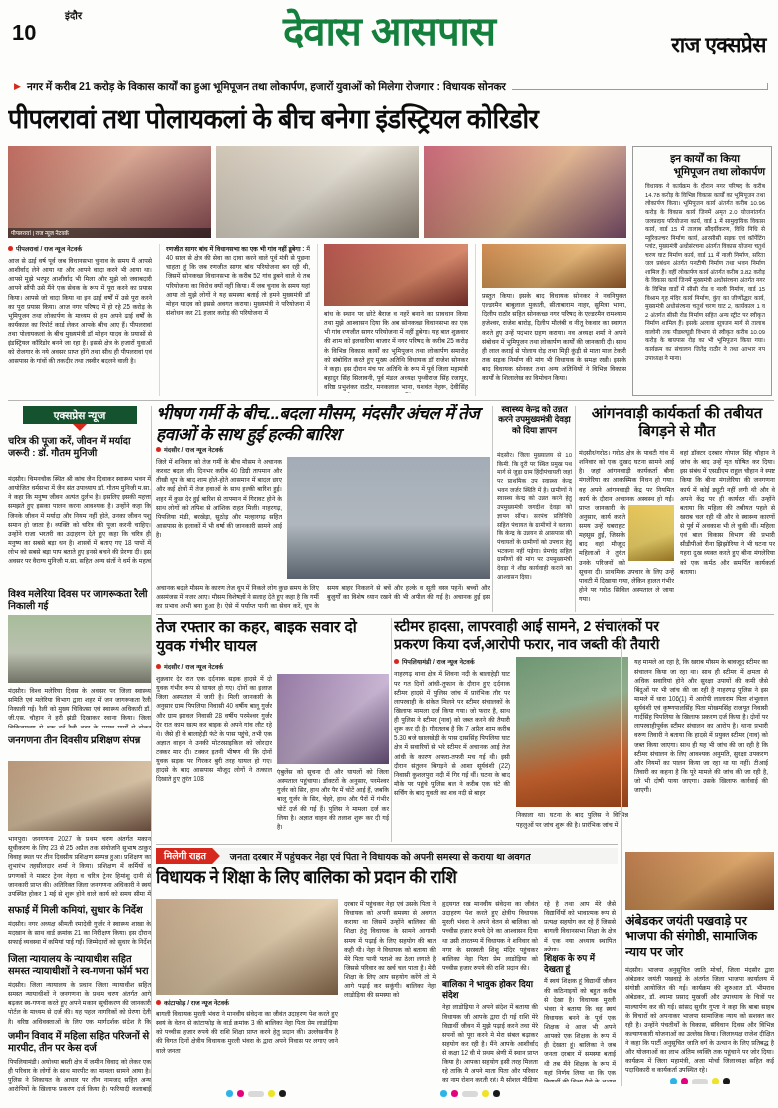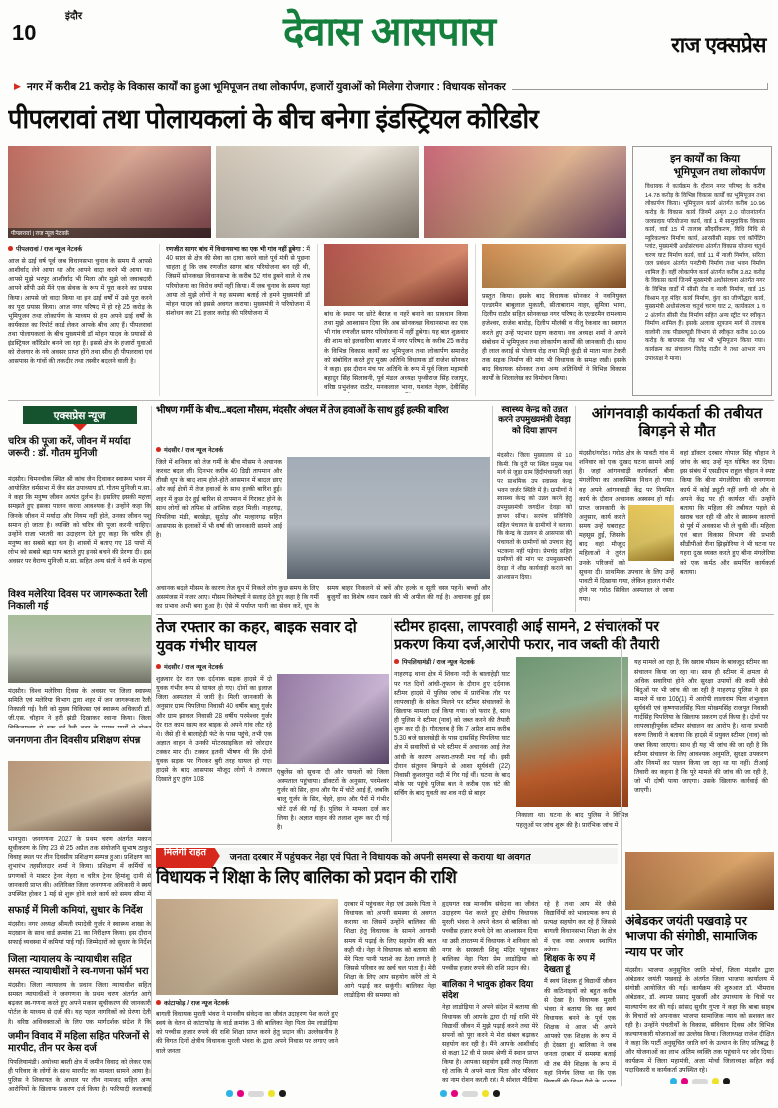--- a/index.html
+++ b/index.html
@@ -118,21 +118,21 @@
 
     <div class="hr1" style="height:25px;margin-top:6px;">जिला न्यायालय के न्यायाधीश सहित समस्त न्यायाधीशों ने स्व-गणना फॉर्म भरा</div>
     <div class="txt" style="height:44px;margin-top:2px;">मंदसौर। जिला न्यायालय के प्रधान जिला न्यायाधीश सहित समस्त न्यायाधीशों ने जनगणना के प्रथम चरण अंतर्गत आगे बढ़कर स्व-गणना करते हुए अपने मकान सूचीकरण की जानकारी पोर्टल के माध्यम से दर्ज की। यह पहल नागरिकों को प्रेरणा देती है। वरिष्ठ अधिवक्ताओं के लिए एक मार्गदर्शक संदेश है कि डिजिटल माध्यम से स्व-गणना करना सरल, सुरक्षित, समय-संरक्षक है।</div>
 
     <div class="hr1" style="height:25px;margin-top:6px;">जमीन विवाद में महिला सहित परिजनों से मारपीट, तीन पर केस दर्ज</div>
     <div class="txt" style="height:58px;margin-top:2px;">पिपलियामंडी। अयोध्या बस्ती क्षेत्र में जमीन विवाद को लेकर एक ही परिवार के लोगों के साथ मारपीट का मामला सामने आया है। पुलिस ने शिकायत के आधार पर तीन नामजद सहित अन्य आरोपियों के खिलाफ प्रकरण दर्ज किया है। फरियादी कलाबाई अहिरवार ने रिपोर्ट दर्ज कराई कि इसके भई बाहुबल अहिरवार और गणपत कालबेलिया के बीच जमीन को लेकर विवाद चल रहा था। इसी बात को लेकर गणपत कालबेलिया, रईस कालबेलिया व नाहर कालबेलिया आदि समेत अन्य लोगों के साथ बाहुबल के घर पहुंचे और विवाद करते हुए मारपीट शुरू कर दी।</div>
 
   </div>
 
   <div class="abs" style="left:156px;top:404px;width:334px;height:208px;overflow:hidden;">
-    <div class="hm" style="font-size:10px;letter-spacing:-0.4px;height:38px;">भीषण गर्मी के बीच...बदला मौसम,  मंदसौर अंचल में तेज हवाओं के साथ हुई हल्की बारिश</div>
+    <div class="hm" style="font-size:17px;letter-spacing:-0.4px;height:38px;font-style:italic;">भीषण गर्मी के बीच...बदला मौसम,  मंदसौर अंचल में तेज हवाओं के साथ हुई हल्की बारिश</div>
     <div class="byline" style="margin-top:3px;">मंदसौर / राज न्यूज नेटवर्क</div>
     <div style="display:flex;gap:5px;margin-top:3px;">
       <div class="txt" style="width:126px;height:122px;">जिले में शनिवार को तेज गर्मी के बीच मौसम ने अचानक करवट बदल ली। दिनभर करीब 40 डिग्री तापमान और तीखी धूप के बाद शाम होते-होते आसमान में बादल छाए और कई क्षेत्रों में तेज हवाओं के साथ हल्की बारिश हुई। शहर में कुछ देर हुई बारिश से तापमान में गिरावट होने के साथ लोगों को तपिश से आंशिक राहत मिली। नाहरगढ़, पिपलिया मंडी, बरखेड़ा, सुठोड़ और मल्हारगढ़ सहित आसपास के इलाकों में भी वर्षा की जानकारी सामने आई है।</div>
       <div class="photo g-rain" style="width:203px;height:122px;"></div>
     </div>
     <div class="txt" style="margin-top:4px;height:34px;column-count:2;column-gap:8px;">अचानक बदले मौसम के कारण तेज धूप में निकले लोग कुछ समय के लिए असमंजस में नजर आए। मौसम विशेषज्ञों ने सलाह देते हुए कहा है कि गर्मी का प्रभाव अभी बना हुआ है। ऐसे में पर्याप्त पानी का सेवन करें, धूप के समय बाहर निकलने से बचें और हल्के व सूती वस्त्र पहनें। बच्चों और बुजुर्गों का विशेष ध्यान रखने की भी अपील की गई है। अचानक हुई इस बारिश ने भले ही कुछ समय के लिए राहत दी हो, लेकिन गर्मी का असर अभी पूरी तरह खत्म नहीं हुआ है।</div>
   </div>
 
   <div class="abs" style="left:497px;top:404px;width:75px;height:208px;overflow:hidden;">
     <div class="hm" style="font-size:8.6px;text-align:center;height:44px;">स्वास्थ्य केन्द्र को उन्नत करने उपमुख्यमंत्री देवड़ा को दिया ज्ञापन</div>
@@ -178,21 +178,21 @@
         <div class="txt" style="height:38px;margin-top:3px;">निकाला था। घटना के बाद पुलिस ने विभिन्न पहलुओं पर जांच शुरू की है। प्रारंभिक जांच में</div>
       </div>
       <div class="txt" style="width:134px;height:192px;">यह मामले आ रहा है, कि खराब मौसम के बावजूद स्टीमर का संचालन किया जा रहा था। साथ ही स्टीमर में क्षमता से अधिक सवारियां होने और सुरक्षा उपायों की कमी जैसे बिंदुओं पर भी जांच की जा रही है नाहरगढ़ पुलिस ने इस मामले में धारा 106(1) में आरोपी लालाराम पिता शंभूलाल सूर्यवंशी एवं कृष्णपालसिंह पिता मोखमसिंह राजपूत निवासी गार्दसिंह पिपलिया के खिलाफ प्रकरण दर्ज किया है। दोनों पर लापरवाहीपूर्वक स्टीमर संचालन का आरोप है। थाना प्रभारी वरुण तिवारी ने बताया कि हादसे में प्रयुक्त स्टीमर (नाव) को जब्त किया जाएगा। साथ ही यह भी जांच की जा रही है कि स्टीमर संचालन के लिए आवश्यक अनुमति, सुरक्षा उपकरण और नियमों का पालन किया जा रहा था या नहीं। टीआई तिवारी का कहना है कि पूरे मामले की जांच की जा रही है, जो भी दोषी पाया जाएगा। उसके खिलाफ कार्रवाई की जाएगी।</div>
     </div>
   </div>
 
   <div class="hrule" style="left:156px;top:844px;width:462px;"></div>
 
   <div class="abs" style="left:156px;top:848px;width:462px;height:236px;overflow:hidden;">
     <div style="display:flex;align-items:center;height:16px;background:#f4f4f2;">
-      <div style="background:#d7281e;color:#fff;font-size:9.5px;font-weight:900;line-height:16px;padding:0 14px 8px 8px;clip-path:polygon(0 0,88% 0,100% 50%,88% 100%,0 100%);">मिलेगी राहत</div>
+      <div style="background:#d7281e;color:#fff;font-size:9.5px;font-weight:900;line-height:16px;padding:0 14px 0 8px;clip-path:polygon(0 0,88% 0,100% 50%,88% 100%,0 100%);">मिलेगी राहत</div>
       <div style="font-size:9.5px;font-weight:bold;color:#1a1a1a;padding-left:10px;white-space:nowrap;overflow:hidden;">जनता दरबार में पहुंचकर नेहा एवं  पिता ने विधायक को अपनी समस्या से कराया था अवगत</div>
     </div>
     <div class="hm nowrapH" style="font-size:18px;height:30px;margin-top:3px;transform:scaleX(.92);letter-spacing:-0.3px;">विधायक ने शिक्षा के लिए बालिका को प्रदान की राशि</div>
     <div style="display:flex;gap:6px;margin-top:2px;">
       <div style="width:182px;">
         <div class="photo g-cheque" style="width:100%;height:96px;"></div>
         <div class="byline" style="margin-top:3px;">कांटाफोड़ / राज न्यूज नेटवर्क</div>
         <div class="txt" style="height:62px;margin-top:2px;">बागली विधायक मुरली भंवरा ने मानवीय संवेदना का जीवंत उदाहरण पेश करते हुए स्वयं के वेतन से कांटाफोड़ के वार्ड क्रमांक 3 की बालिका नेहा पिता प्रेम लाडोड़िया को पच्चीस हजार रुपये की राशि शिक्षा प्राप्त करने हेतु प्रदान की। उल्लेखनीय है की विगत दिनों क्षेत्रीय विधायक मुरली भंवरा के द्वारा अपने निवास पर लगाए जाने वाले जनता</div>
       </div>
       <div class="txt" style="width:92px;height:178px;">दरबार में पहुंचकर नेहा एवं उसके पिता ने विधायक को अपनी समस्या से अवगत कराया था जिसमें उन्होंने बालिका की शिक्षा हेतु विधायक के सामने आगामी समय में पढ़ाई के लिए सहयोग की बात कही थी। नेहा ने विधायक को बताया की मेरे पिता पानी पताशे का ठेला लगाते है जिससे परिवार का खर्च चल पाता है। मेरी शिक्षा के लिए आप सहयोग करेंगे तो मे आगे पढ़ाई कर सकूंगी। बालिका नेहा लाडोड़िया की समस्या को</div>

